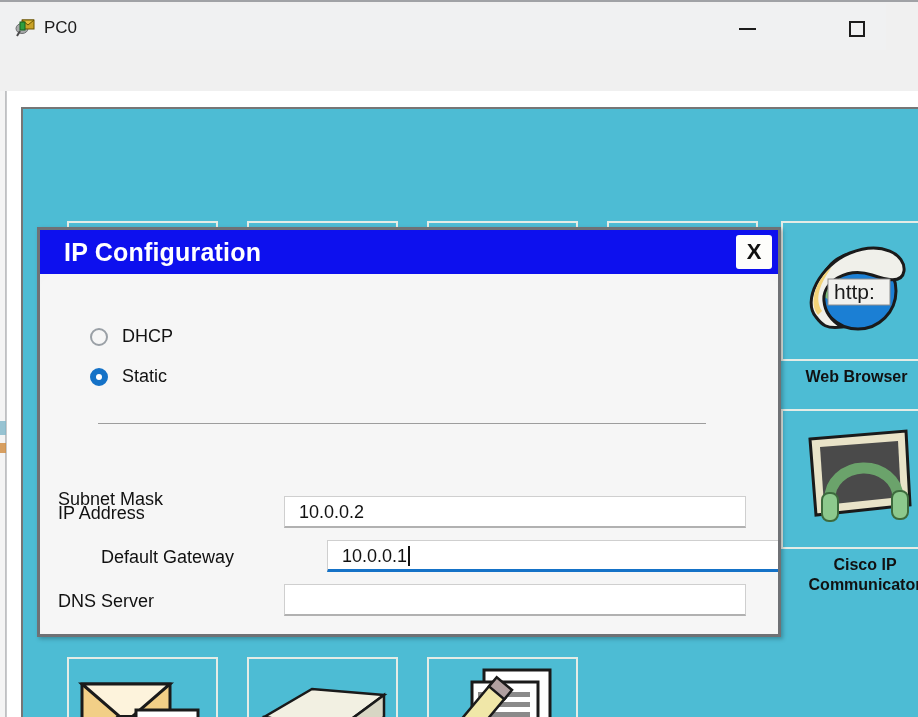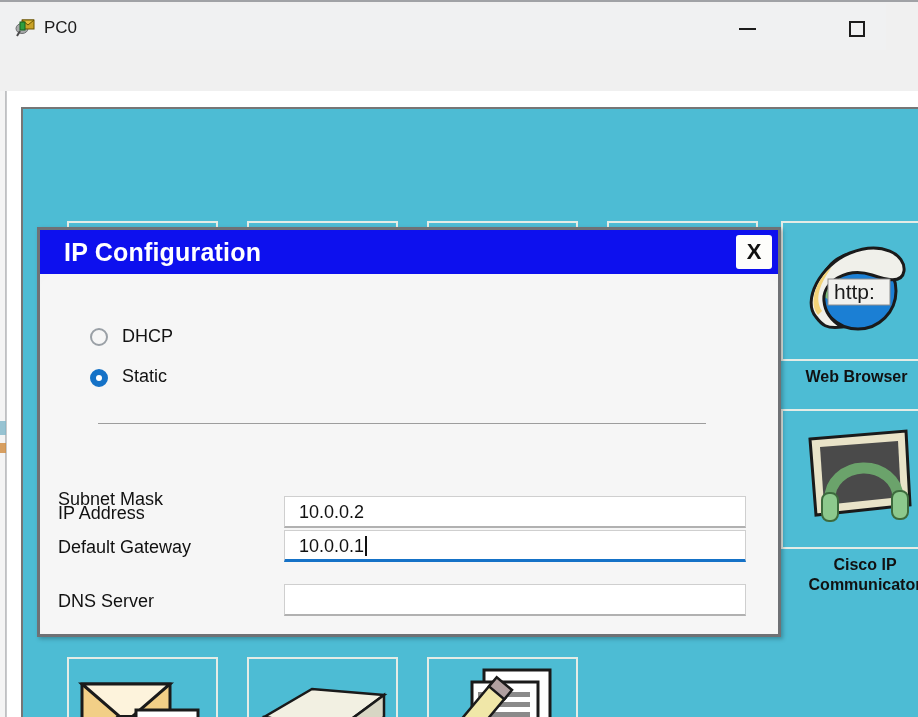--- a/index.html
+++ b/index.html
@@ -209,21 +209,21 @@
   }
 
   
   .radio-row {
     position: absolute;
     display: flex;
     align-items: center;
     cursor: default;
   }
   .radio-row.dhcp   { left: 50px; top: 52px; }
-  .radio-row.static { left: 50px; top: 92px; align-items: flex-end; }
+  .radio-row.static { left: 50px; top: 92px; }
   .radio {
     width: 18px; height: 18px;
     border-radius: 50%;
     border: 2px solid #9aa0a6;
     background: #f6f6f6;
     flex: 0 0 auto;
   }
   .radio.checked {
     border-color: #1572c7;
     background: #1572c7;
@@ -487,21 +487,21 @@
             <span class="form-label">IP Address</span>
             <div class="form-input">
               <span>10.0.0.2</span>
             </div>
           </div>
 
           <div class="form-row" style="top:208px;">
             <span class="form-label">Subnet Mask</span>
           </div>
 
-          <div class="form-row" style="top:256px;">
+          <div class="form-row" style="top:266px;margin-left:43px;">
             <span class="form-label">Default Gateway</span>
             <div class="form-input focused">
               <span>10.0.0.1</span><span class="caret"></span>
             </div>
           </div>
 
           <div class="form-row" style="top:310px;">
             <span class="form-label">DNS Server</span>
             <div class="form-input">
               <span></span>

